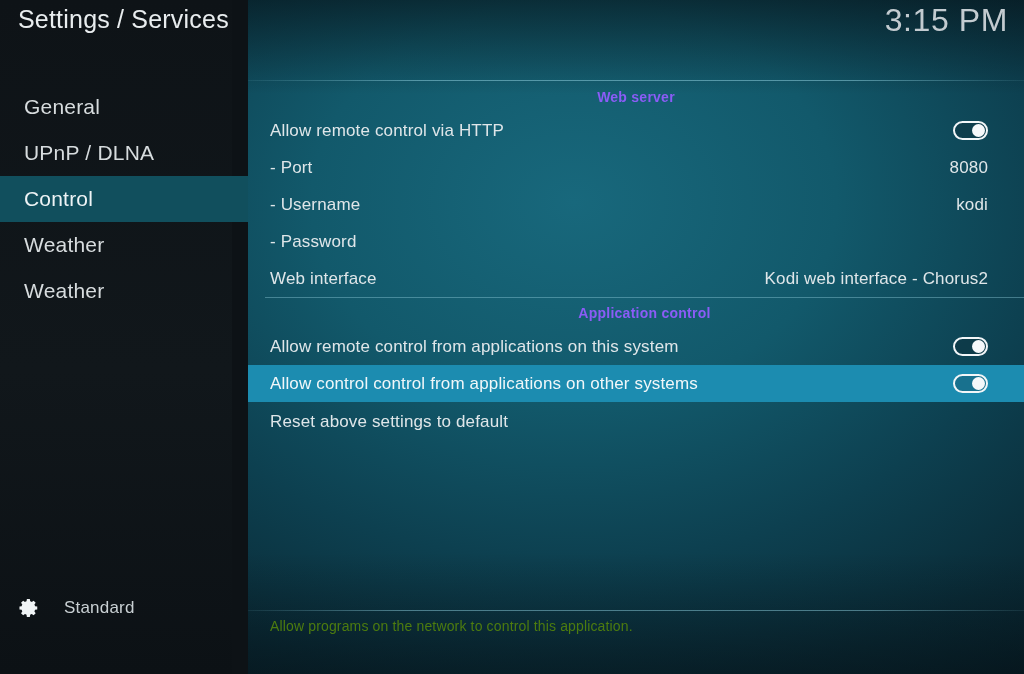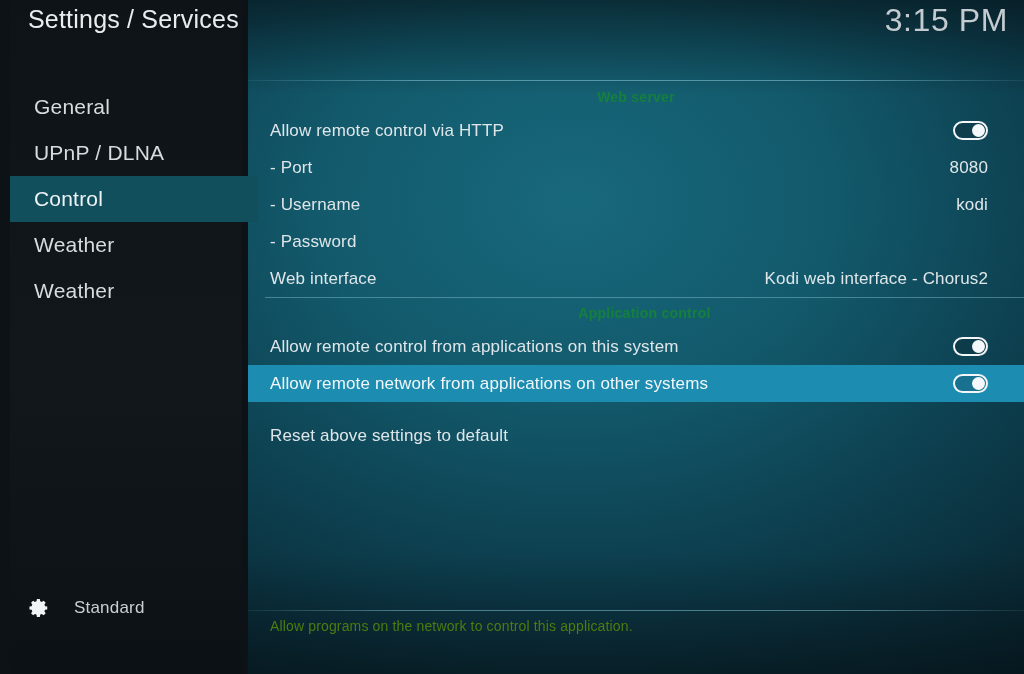--- a/index.html
+++ b/index.html
@@ -25,21 +25,20 @@
   .content-bg::after{
     content:""; position:absolute; inset:0;
     background:linear-gradient(180deg, rgba(4,10,14,.55) 0%, rgba(4,10,14,0) 14%, rgba(4,10,14,0) 82%, rgba(4,10,14,.45) 100%);
   }
 
   
   .sidebar {
     position:absolute; left:0; top:0; width:232px; height:674px;
     background:linear-gradient(180deg,#0e1317 0%, #11171b 55%, #0c1115 100%);
     z-index:3;
-    margin-left:10px;
   }
   .app-title {
     position:absolute; left:18px; top:5px;
     font-size:25px; font-weight:400; color:#e9edef;
     letter-spacing:.2px; white-space:nowrap;
   }
   .nav { position:absolute; left:0; top:84px; width:248px; }
   .nav-item {
     height:46px; display:flex; align-items:center;
     padding-left:24px;
@@ -72,37 +71,37 @@
   }
   .hr-top {
     position:absolute; left:0; right:0; top:80px; height:1px;
     background:linear-gradient(90deg, rgba(120,190,205,.10), rgba(140,205,220,.55) 22%, rgba(140,205,220,.55) 78%, rgba(120,190,205,.10));
   }
 
   .list { position:absolute; left:0; right:0; top:81px; }
 
   .sec-header {
     height:31px; display:flex; align-items:center; justify-content:center;
-    font-size:14px; font-weight:700; color:#15803d;
+    font-size:14px; font-weight:700; color:#8b5cf6;
     letter-spacing:.25px;
   }
   .sec-header.app-ctrl { border-top:1px solid rgba(150,210,225,.40);margin-left:17px; }
 
   .row {
     height:37px; display:flex; align-items:center;
     padding:0 36px 0 22px;
     font-size:17px; color:#dfe6e9; letter-spacing:.15px;
   }
   .row.highlight { background:#1c8cb0; color:#f1f7f9; }
   .row .label { flex:1 1 auto; white-space:nowrap; }
   .row .value {
     flex:0 0 auto; text-align:right; white-space:nowrap;
     color:#dfe6e9;
   }
-  .row.spacer-top { margin-top:15px; }
+  .row.spacer-top { margin-top:1px; }
 
   
   .toggle {
     flex:0 0 auto; width:35px; height:19px; border-radius:10px;
     border:2px solid #f2f6f8; position:relative;
     background:rgba(10,30,38,.25);
   }
   .toggle .knob {
     position:absolute; top:1px; right:1px;
     width:13px; height:13px; border-radius:50%; background:#f5f8fa;
@@ -194,21 +193,21 @@
       <div class="sec-header app-ctrl">Application control</div>
 
       <div class="row">
         <span class="label">Allow remote control from applications on this system</span>
         <span class="toggle">
             <span class="knob"></span>
           </span>
       </div>
 
       <div class="row highlight">
-        <span class="label">Allow remote network from applications on other systems</span>
+        <span class="label">Allow control control from applications on other systems</span>
         <span class="toggle">
             <span class="knob"></span>
           </span>
       </div>
 
       <div class="row spacer-top">
         <span class="label">Reset above settings to default</span>
       </div>
 
     </div>

